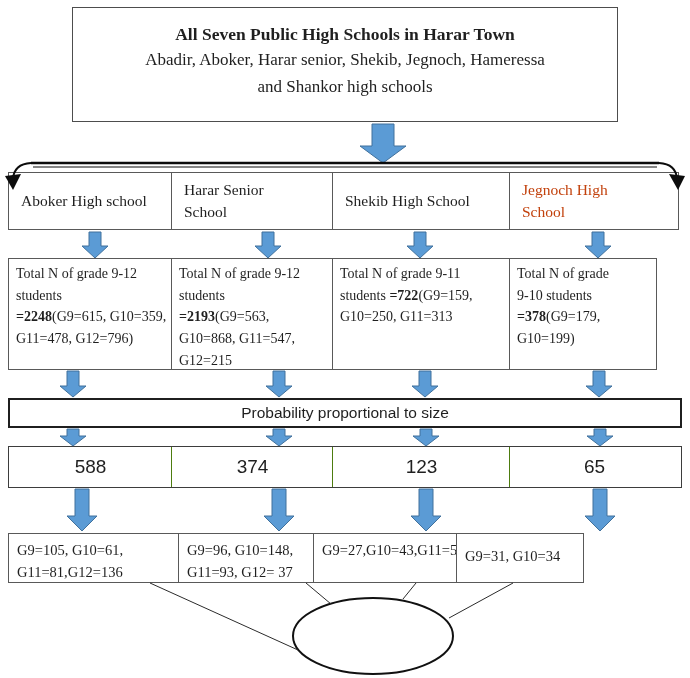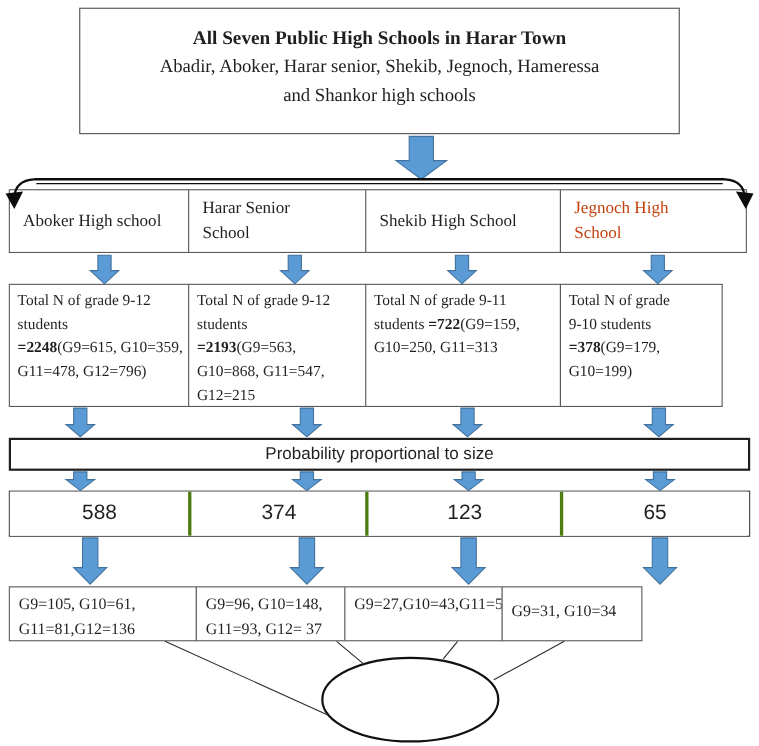--- a/index.html
+++ b/index.html
@@ -41,21 +41,21 @@
   
   #pps-bar{
     left:8px;top:398px;width:674px;height:30px;border:2px solid #1f1f1f;
     display:flex;align-items:center;justify-content:center;
     font-family:"Liberation Sans", sans-serif;font-size:15.5px;
   }
 
   
   #sample-row{left:8px;top:446px;width:674px;height:42px;border:1px solid #3d3d3d;}
   #sample-row .cell{
-    border:none;border-left:3px solid #4d7c0f;
+    border:none;border-left:1px solid #4d7c0f;
     display:flex;align-items:center;justify-content:center;
     font-family:"Liberation Sans", sans-serif;font-size:19px;
   }
   #sample-row .cell:first-child{border-left:none;}
   #sample-row .w1{width:163px;}
 
   
   #alloc-row{left:8px;top:533px;width:622px;height:50px;}
   #alloc-row .cell{padding:6px 4px 2px 8px;font-size:14.5px;line-height:1.5;}
   #alloc-row .b1{width:171px;} #alloc-row .b2{width:136px;}

